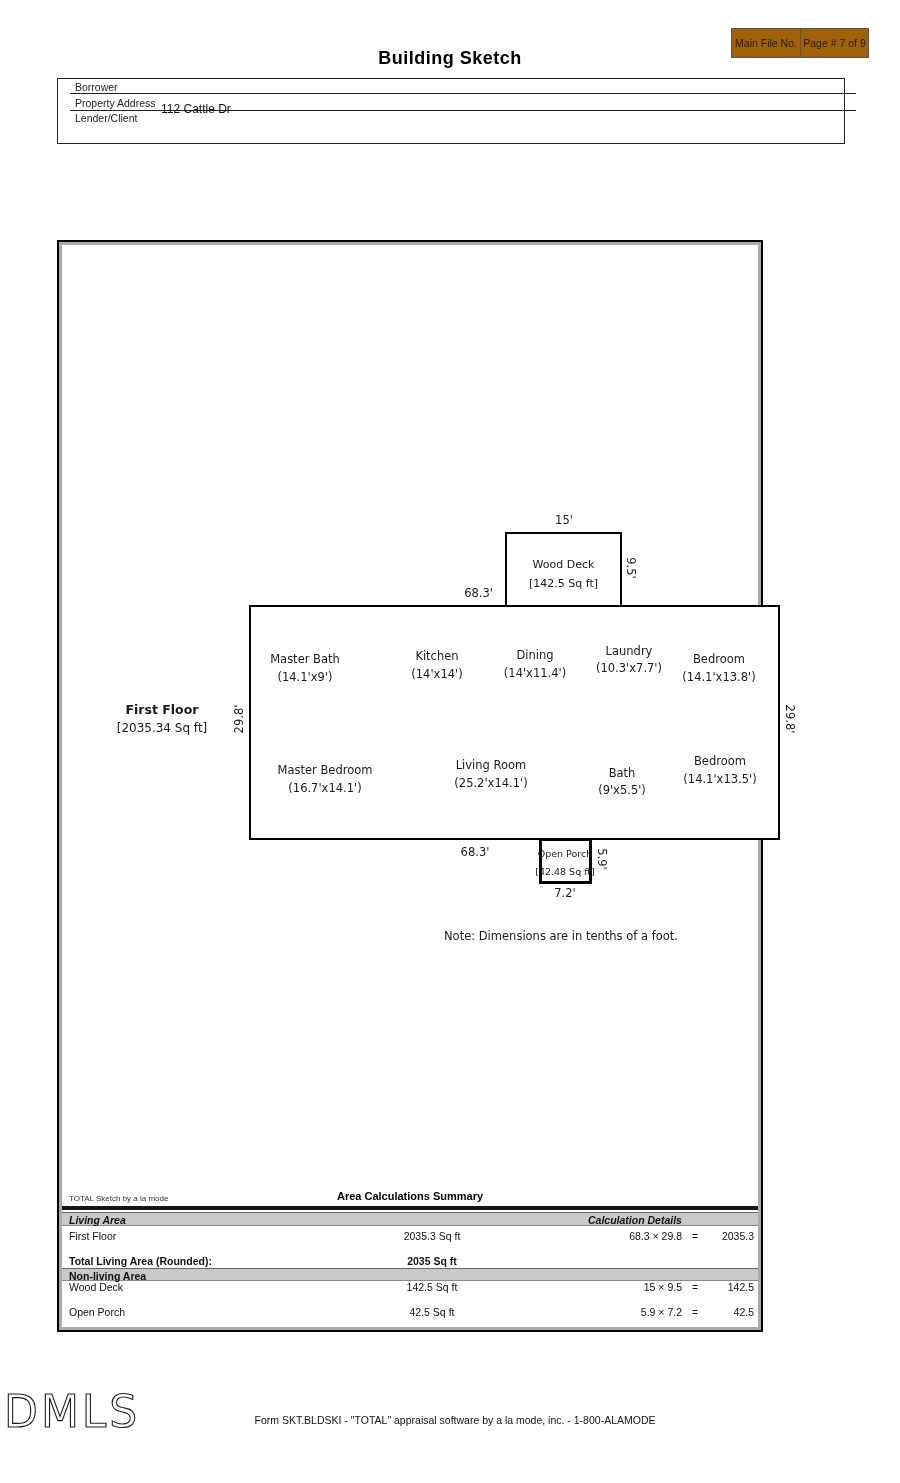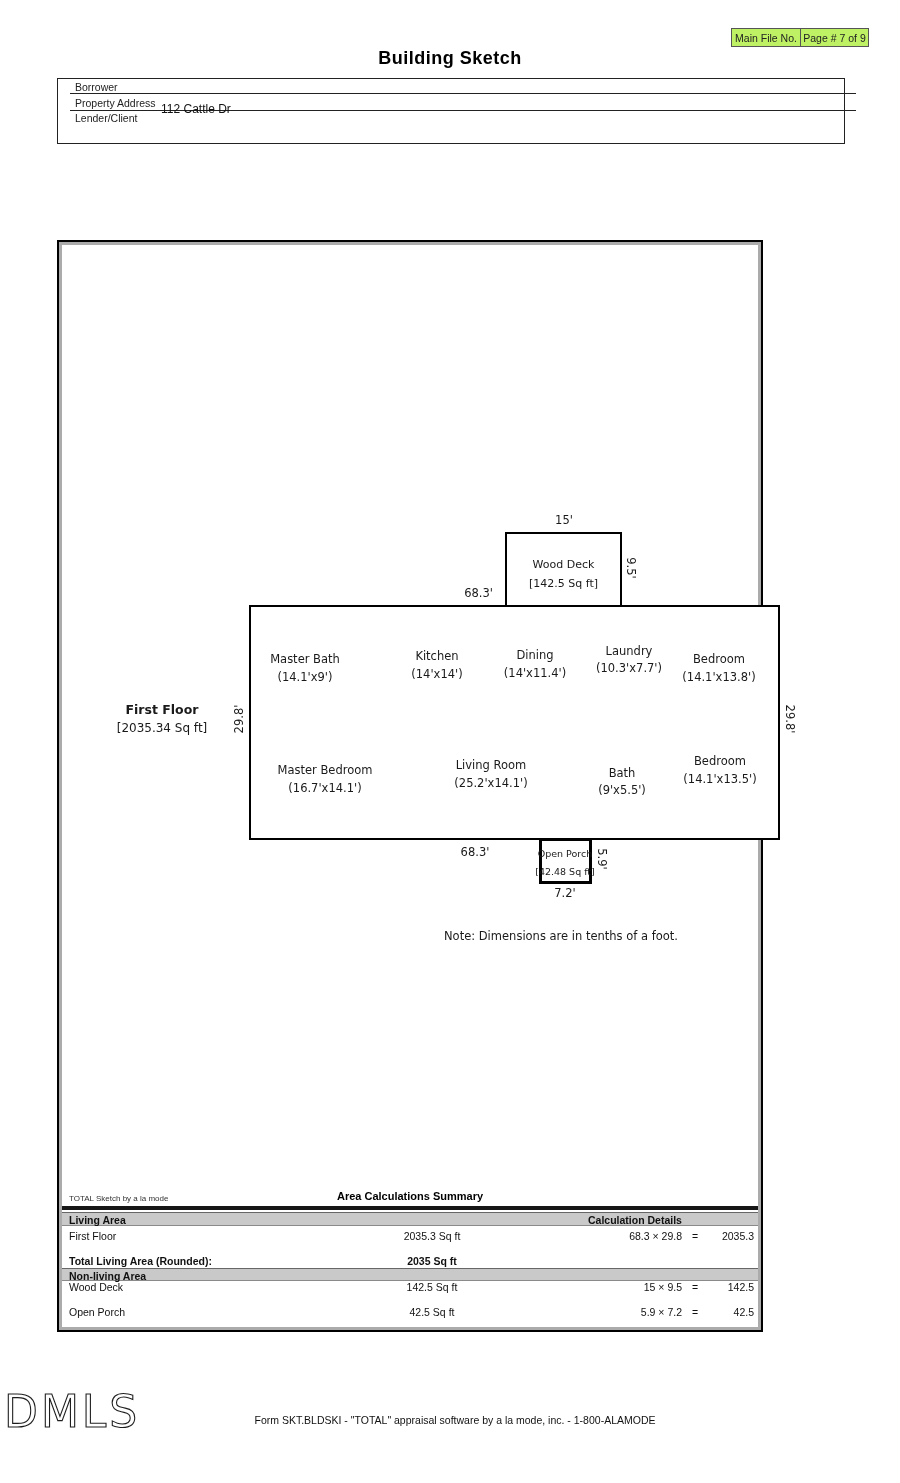--- a/index.html
+++ b/index.html
@@ -7,22 +7,22 @@
   .page {
     position:relative; width:900px; height:1483px; background:#ffffff;
     font-family:"Liberation Sans", sans-serif; color:#111;
     margin:0 auto; overflow:hidden;
   }
   .abs { position:absolute; }
 
   
   .filebox { position:absolute; top:28px; left:731px; display:flex; }
   .filebox .cell {
-    border:1px solid #555; height:19px; font-size:10.5px; color:#222;
-    display:flex; align-items:center; justify-content:center; background:#bef264;
+    border:1px solid #555; height:30px; font-size:10.5px; color:#222;
+    display:flex; align-items:center; justify-content:center; background:#a16207;
   }
   .filebox .cell + .cell { border-left:none; }
 
   
   .doc-title {
     position:absolute; top:48px; left:0; width:100%; text-align:center;
     font-size:18px; font-weight:700; letter-spacing:0.5px; color:#000;
   }
 
   
@@ -162,21 +162,21 @@
       <div>Bedroom</div>
       <div>(14.1'x13.5')</div>
     </div>
 
     <div class="note" style="left:352px; top:687px; width:300px;">Note: Dimensions are in tenths of a foot.</div>
 
     <div class="sum-brand" style="top:952px;">TOTAL Sketch by a la mode</div>
     <div class="sum-title" style="top:948px;">Area Calculations Summary</div>
     <div class="sum-thick" style="top:964px;"></div>
 
-    <div class="sum-bar" style="top:970px;">
+    <div class="sum-bar" style="top:970px;font-style:italic;">
       <span class="bar-lbl" style="left:7px;">Living Area</span>
       <span class="bar-lbl" style="left:473px; width:200px; text-align:center;">Calculation Details</span>
     </div>
 
     <div class="sum-row" style="top:988px;">
       <span class="r-name">First Floor</span>
       <span class="r-area">2035.3 Sq ft</span>
       <span class="r-calc">
         <span class="r-expr">68.3 × 29.8</span>
         <span class="r-eq">=</span>

